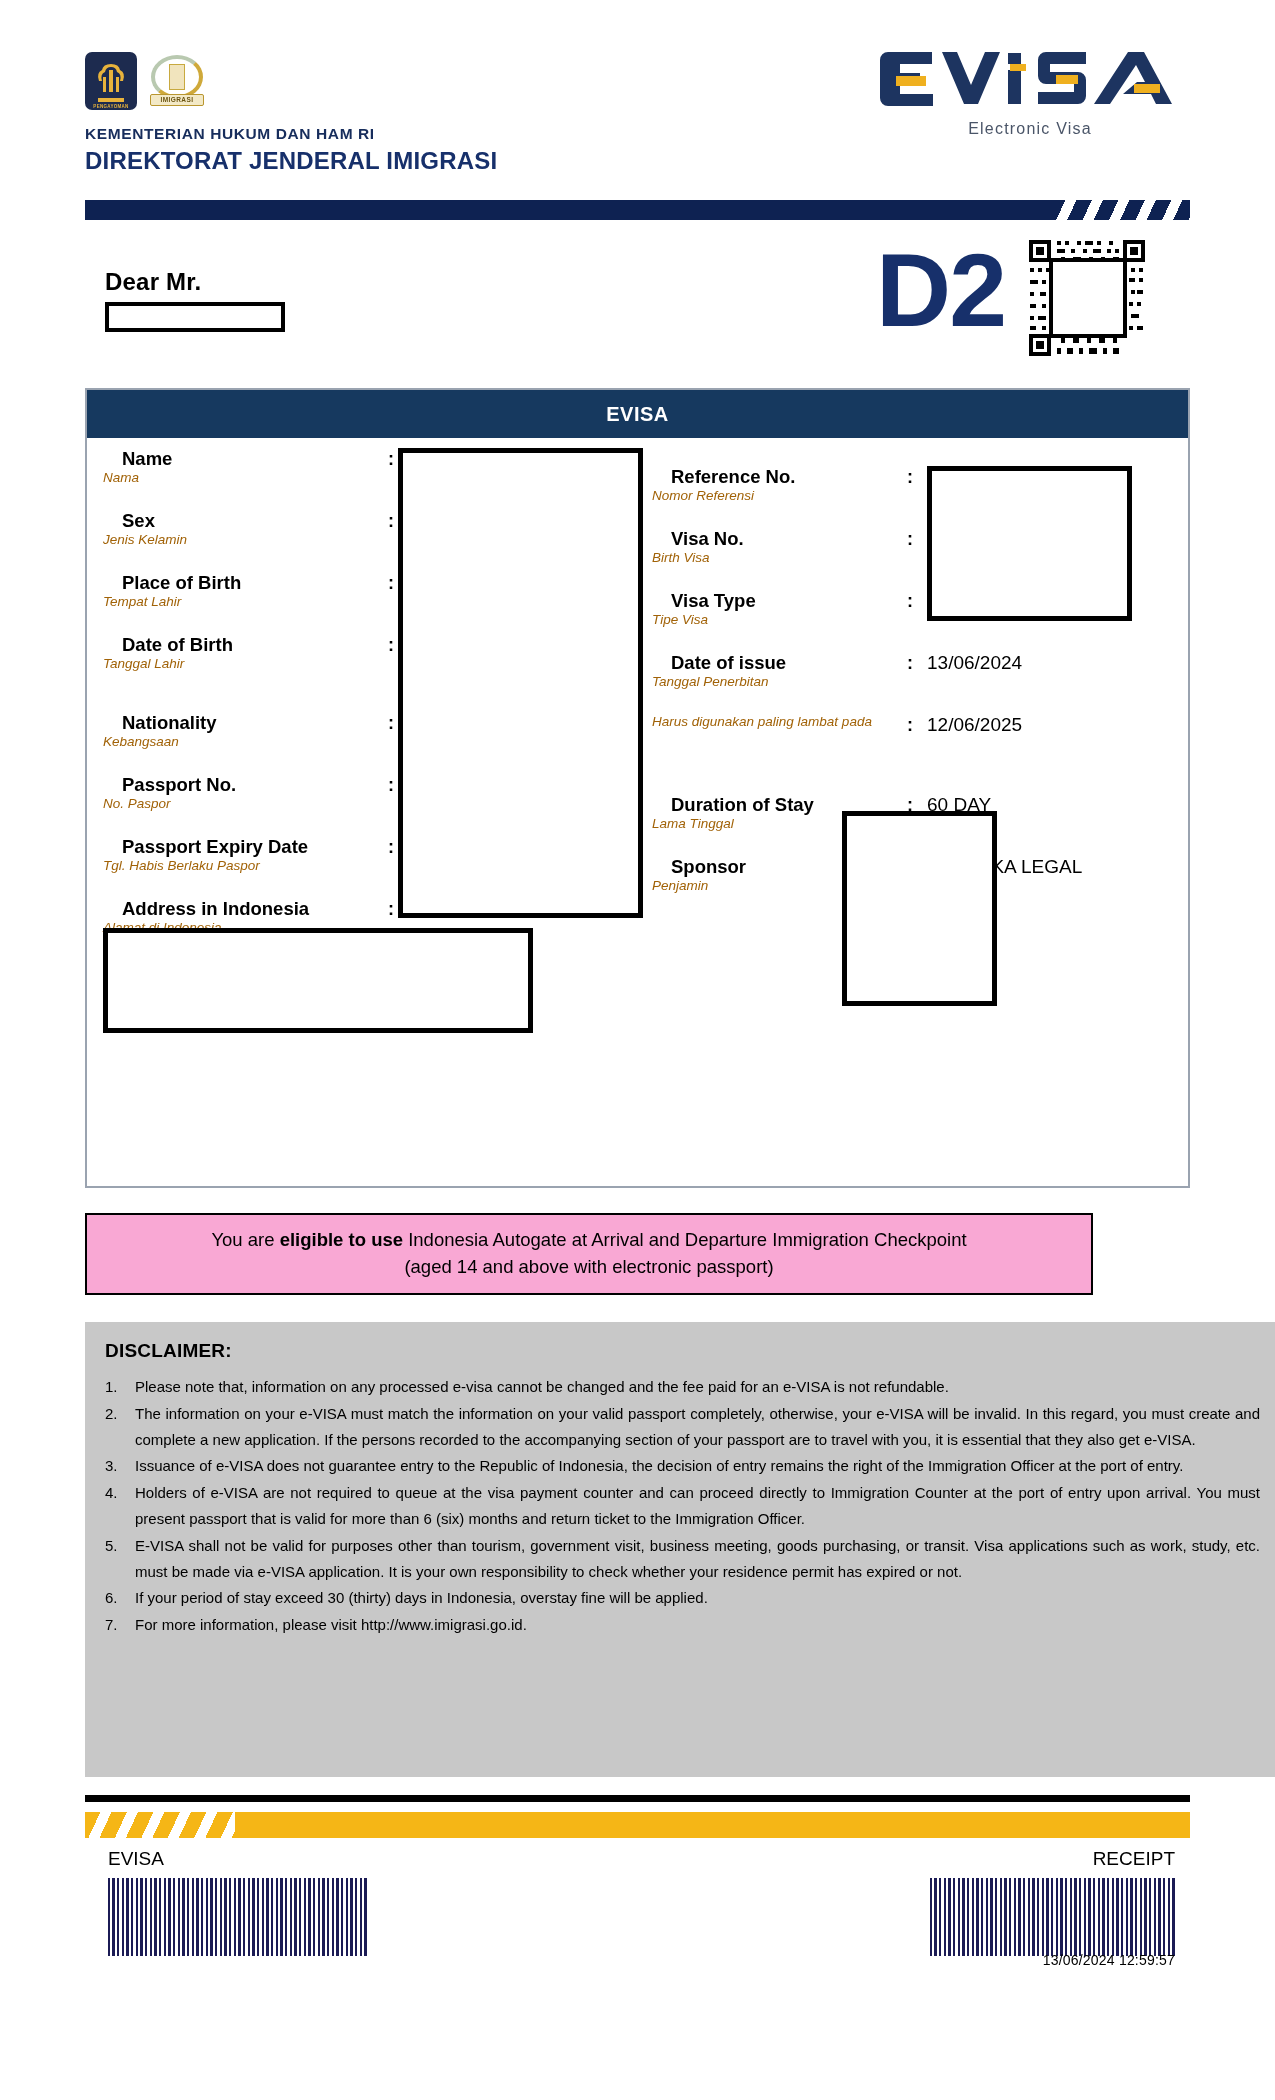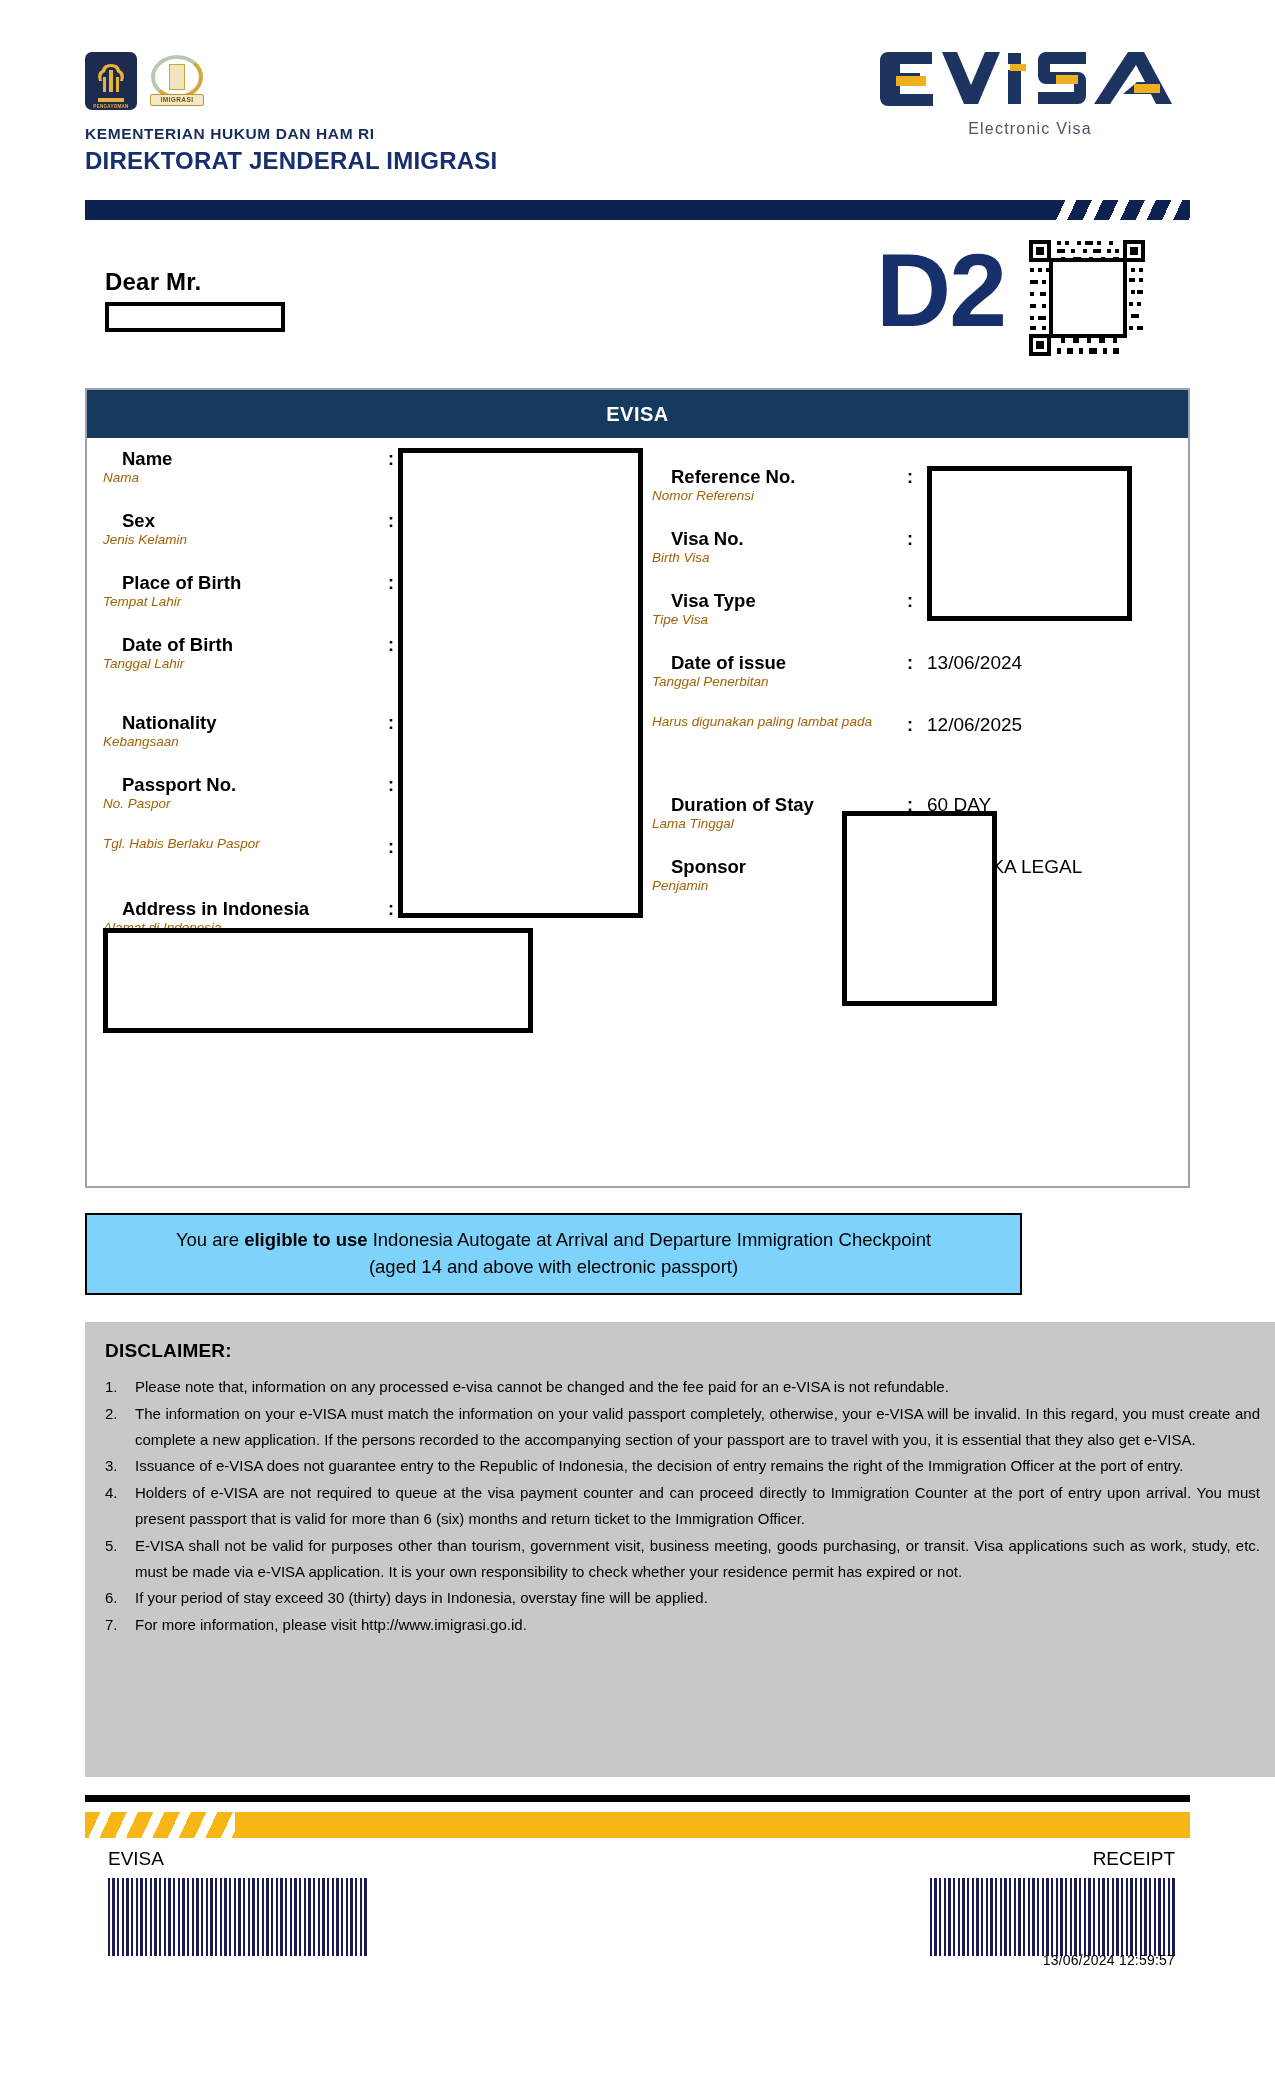--- a/index.html
+++ b/index.html
@@ -289,27 +289,27 @@
     left: 190px; top: 345px;
     width: 155px; height: 195px;
     background: #ffffff;
     border: 5px solid #000;
   }
 
   
   .autogate {
     position: absolute;
     left: 85px; top: 1213px;
-    width: 937px; height: 82px;
+    width: 1008px; height: 82px;
     border: 2px solid #000;
     display: flex;
     align-items: center;
     justify-content: center;
     text-align: center;
-    background: #7dd3fc;
+    background: #f9a8d4;
   }
   .autogate-text {
     font-size: 18.5px;
     line-height: 1.45;
   }
   .autogate-text b { font-weight: bold; }
 
   
   .disclaimer {
     position: absolute;
@@ -576,20 +576,21 @@
           <div class="f-colon">:</div>
         </div>
 
         <div class="field" style="height:52px">
           <div class="f-label">Passport No.</div>
           <div class="f-sub">No. Paspor</div>
           <div class="f-colon">:</div>
         </div>
 
         <div class="field" style="height:52px">
+          <div class="f-label">Passport Expiry Date</div>
           <div class="f-sub">Tgl. Habis Berlaku Paspor</div>
           <div class="f-colon">:</div>
         </div>
 
         <div class="field" style="height:52px">
           <div class="f-label">Address in Indonesia</div>
           <div class="f-sub">Alamat di Indonesia</div>
           <div class="f-colon">:</div>
         </div>
 

